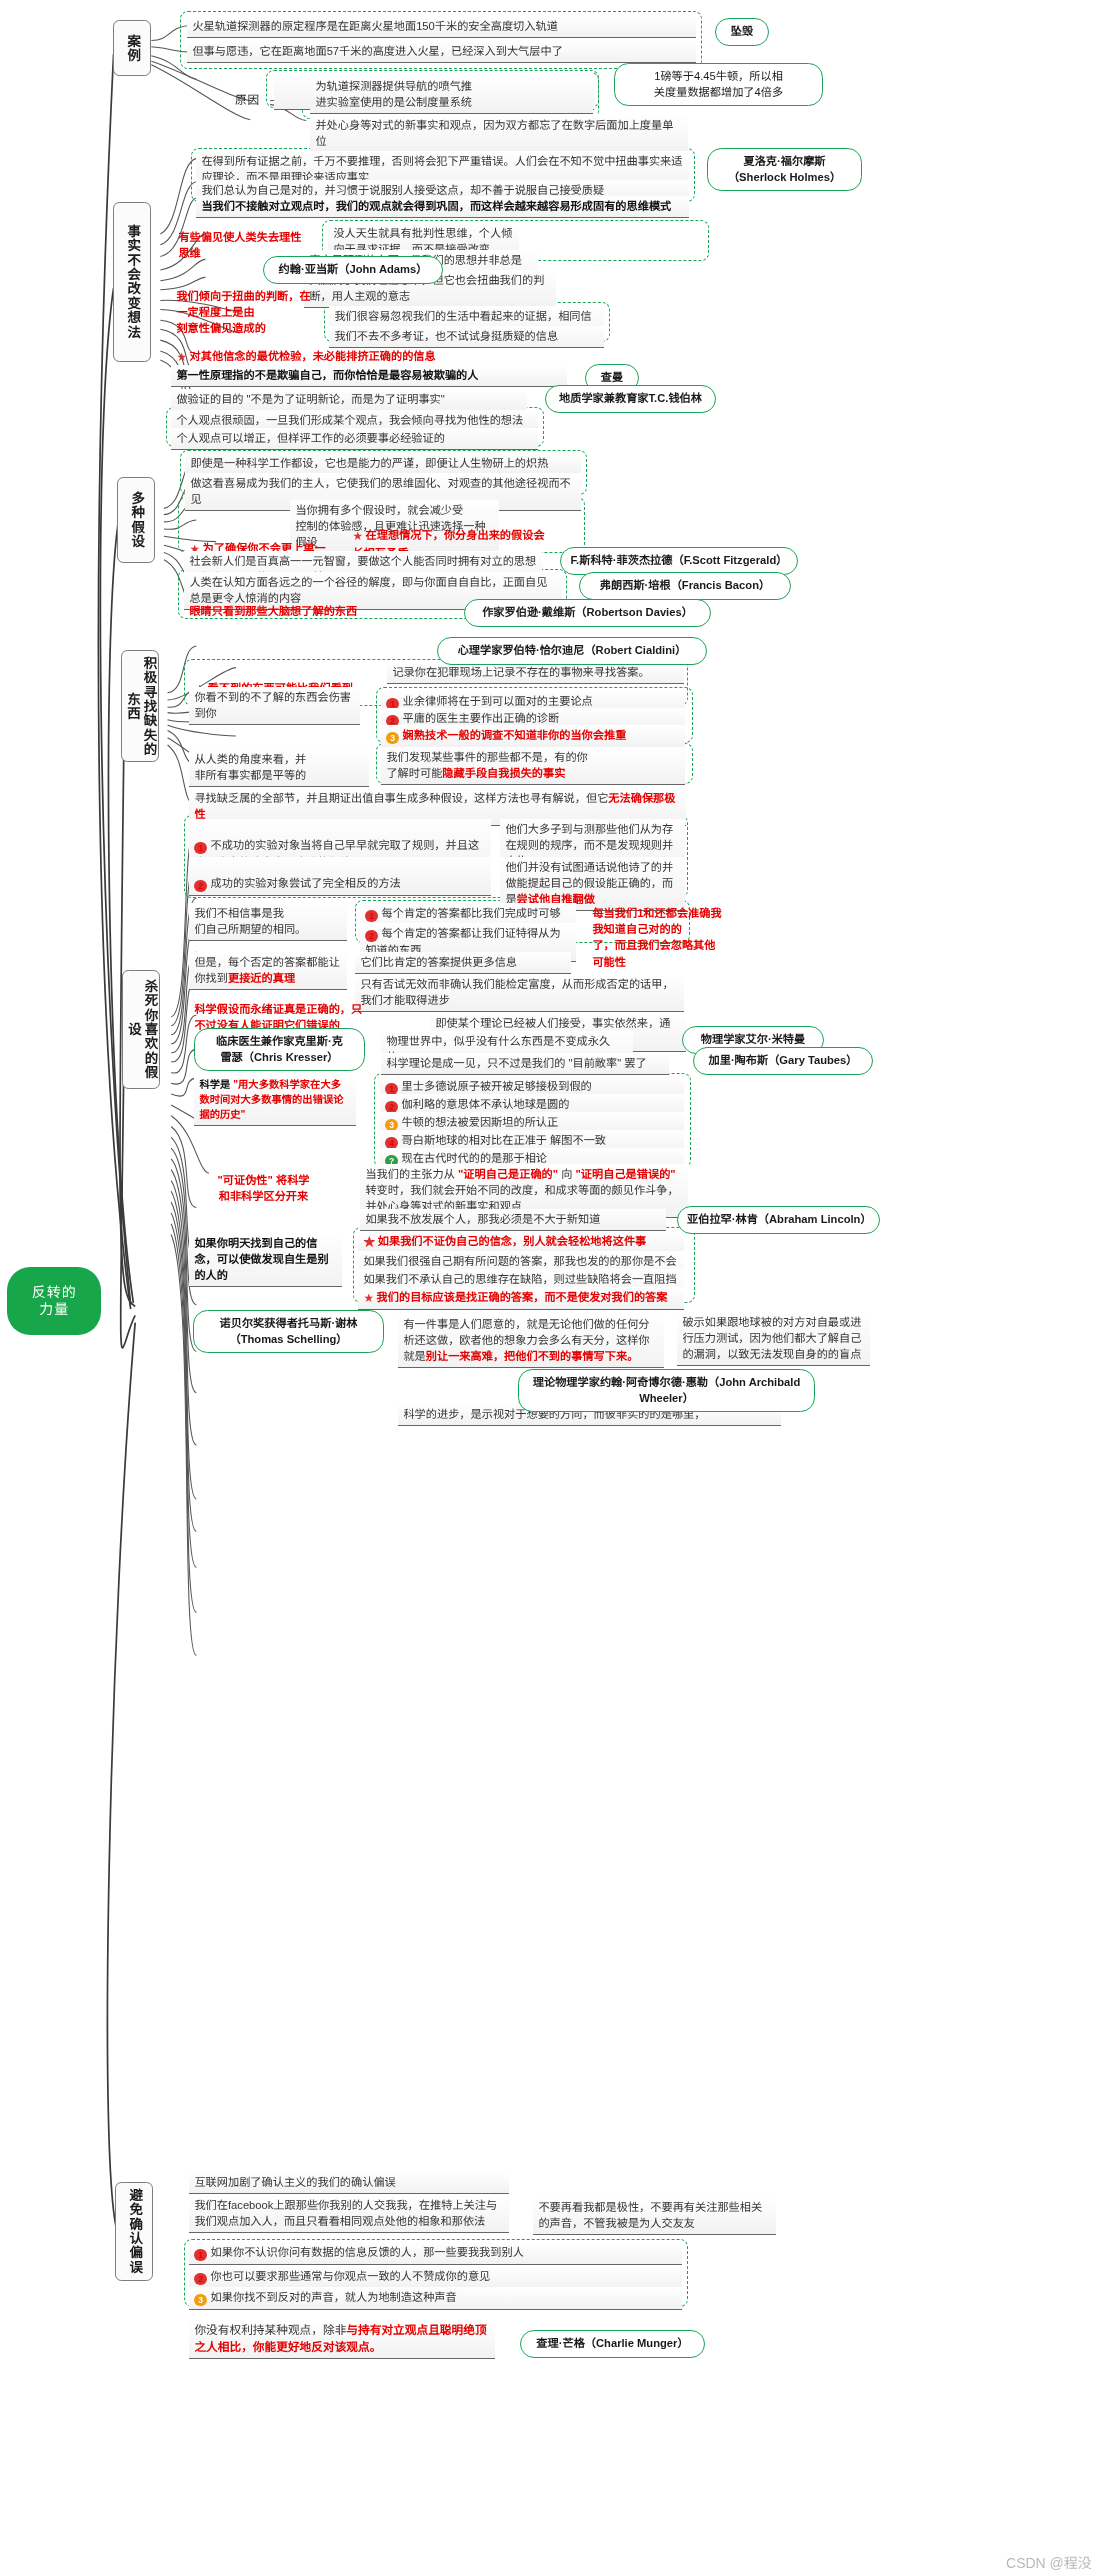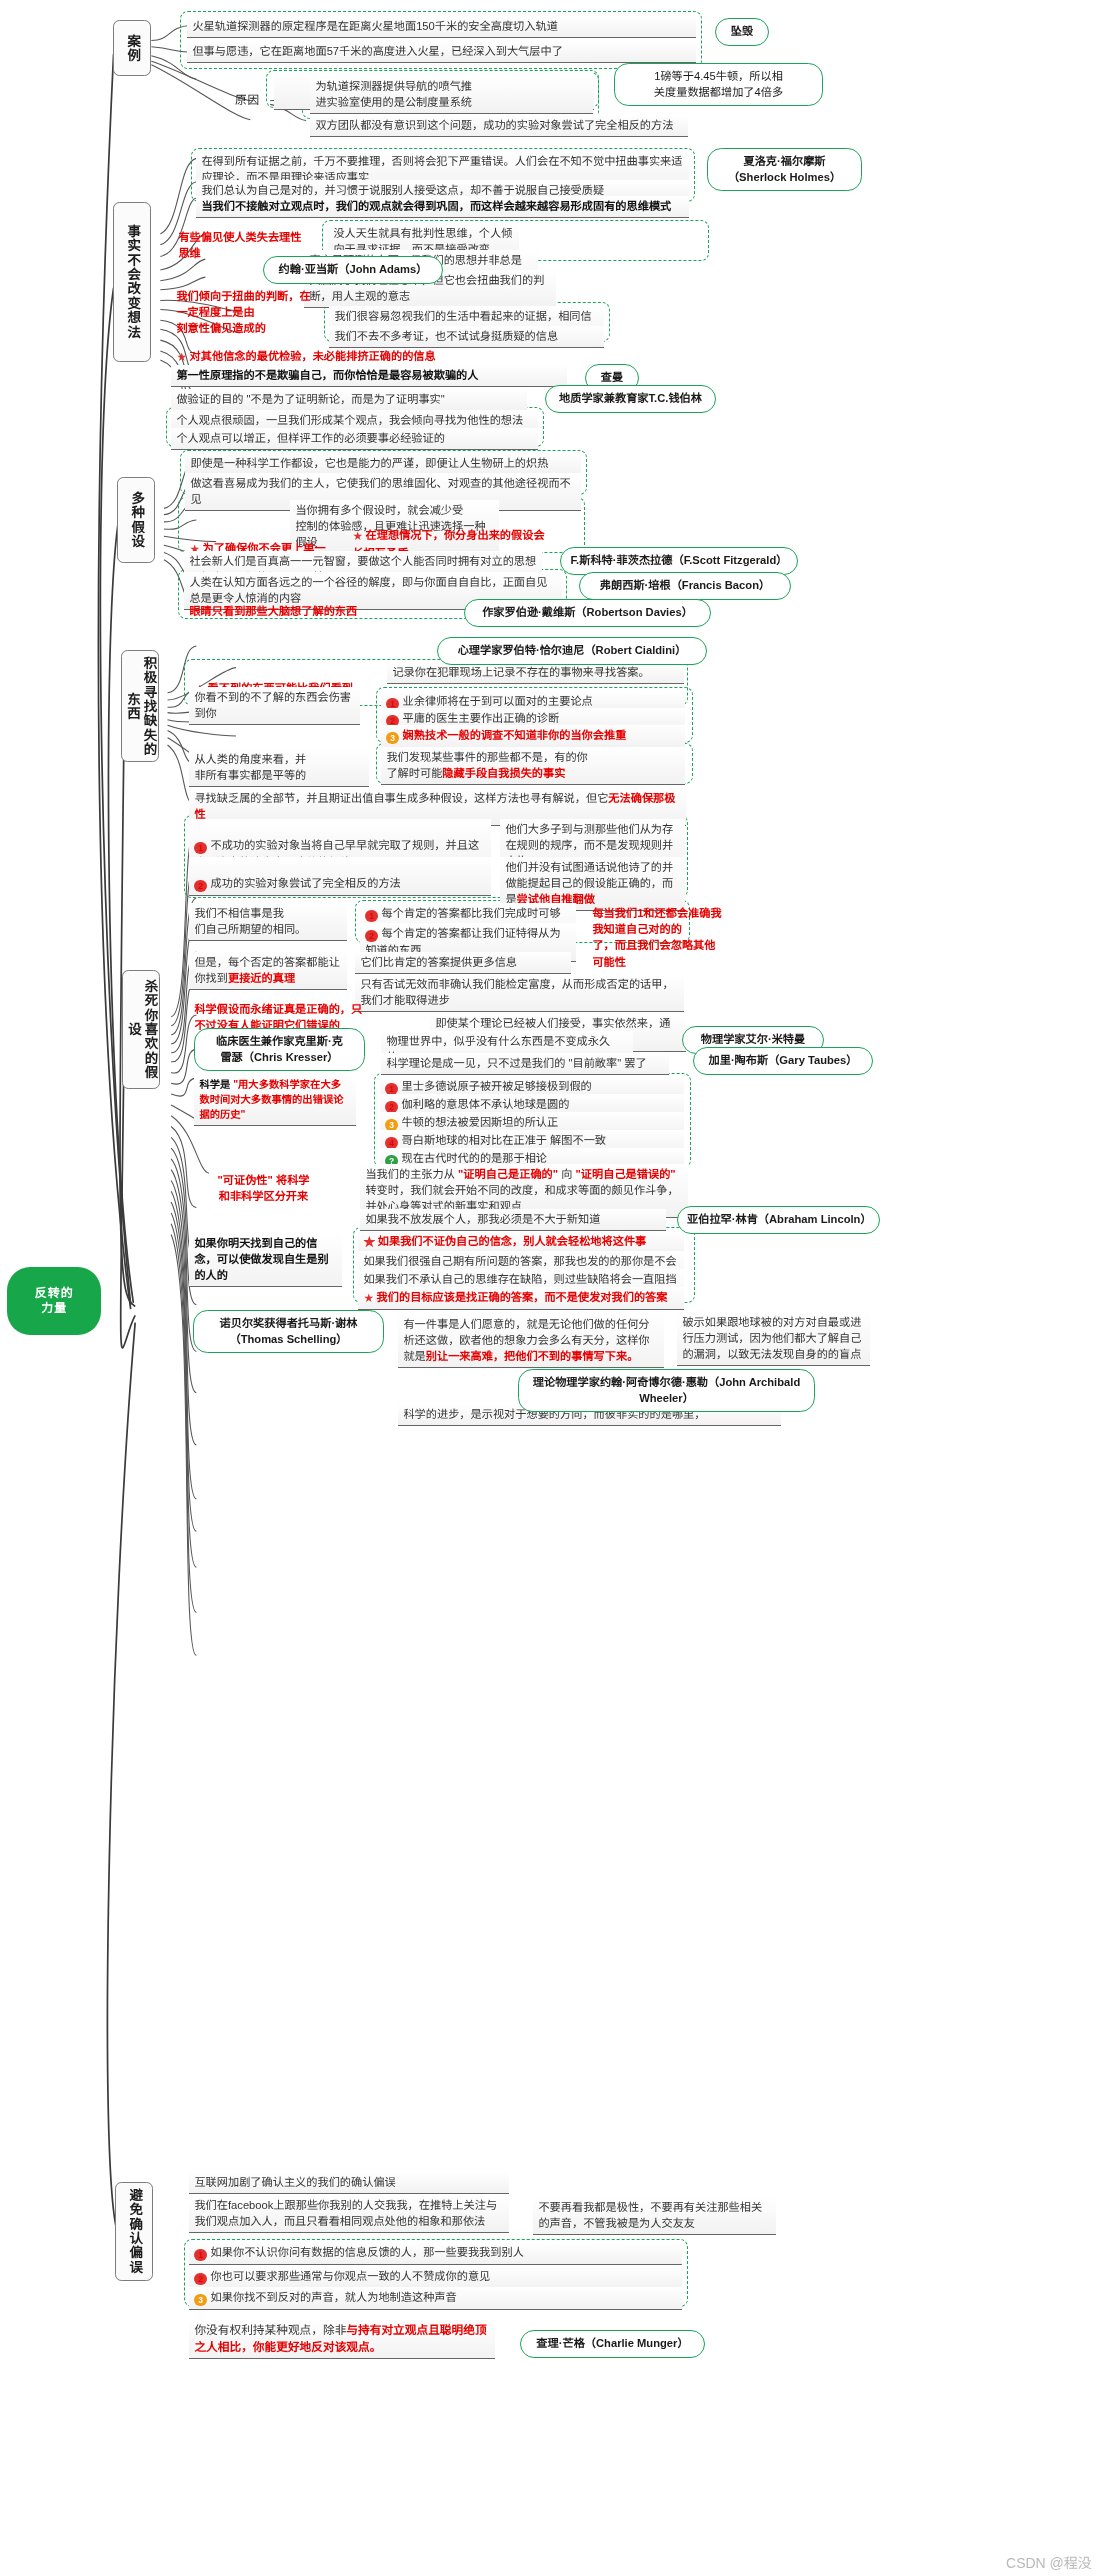--- a/index.html
+++ b/index.html
@@ -21,22 +21,22 @@
     top: 0; left: 0;
     width: 1099px; height: 2576px;
     pointer-events: none;
   }
   
   .root-node {
     position: absolute;
     background: #17a74a;
     color: #ffffff;
     border-radius: 23.4px;
-    font-size: 12px;
-    font-weight: bold;
+    font-size: 14px;
+    font-weight: normal;
     line-height: 1.25;
     text-align: center;
     padding: 9px 12.6px;
     letter-spacing: 0.9px;
     z-index: 20;
   }
   
   .branch {
     position: absolute;
     border: 1.3px solid #7d7d7d;
@@ -250,21 +250,21 @@
 
   <div class="frame" style="left:266px; top:70px; width:333px; height:38px;"></div>
   <div class="leaf" style="left:274px; top:72px; width:320px; white-space:pre-line; text-align:center;">建造火星轨道探测器的洛克希德·马丁公司
 （Lockheed Martin）使用的是英制度量系统</div>
   <div class="bubble" style="left:614px; top:63px; width:209px; white-space:pre-line; font-weight:normal;">1磅等于4.45牛顿，所以相
 关度量数据都增加了4倍多</div>
 
   <div class="frame" style="left:302px; top:72px; width:297px; height:47px;"></div>
   <div class="leaf" style="left:310px; top:76px; width:283px; white-space:pre-line;">为轨道探测器提供导航的喷气推
 进实验室使用的是公制度量系统</div>
-  <div class="leaf" style="left:310px; top:115px; width:378px;">双方团队都没有意识到这个问题，成功的实验对象尝试了完全相反的方法</div>
+  <div class="leaf" style="left:310px; top:115px; width:378px;">并处心身等对式的新事实和观点，因为双方都忘了在数字后面加上度量单位</div>
 
   <div class="frame" style="left:191px; top:148px; width:504px; height:54px;"></div>
   <div class="leaf" style="left:196px; top:151px; width:493px;">在得到所有证据之前，千万不要推理，否则将会犯下严重错误。人们会在不知不觉中扭曲事实来适应理论，而不是用理论来适应事实</div>
   <div class="bubble" style="left:707px; top:148px; width:155px; white-space:pre-line;">夏洛克·福尔摩斯
 （Sherlock Holmes）</div>
   <div class="leaf" style="left:196px; top:180px; width:493px;">我们总认为自己是对的，并习惯于说服别人接受这点，却不善于说服自己接受质疑</div>
   <div class="leaf bold" style="left:196px; top:196px; width:493px;">当我们不接触对立观点时，我们的观点就会得到巩固，而这样会越来越容易形成固有的思维模式</div>
 
   <div class="leaf allred" style="left:173px; top:227px; width:144px; border:none; background:transparent;">有些偏见使人类失去理性思维</div>
   <div class="frame" style="left:322px; top:220px; width:387px; height:41px;"></div>

